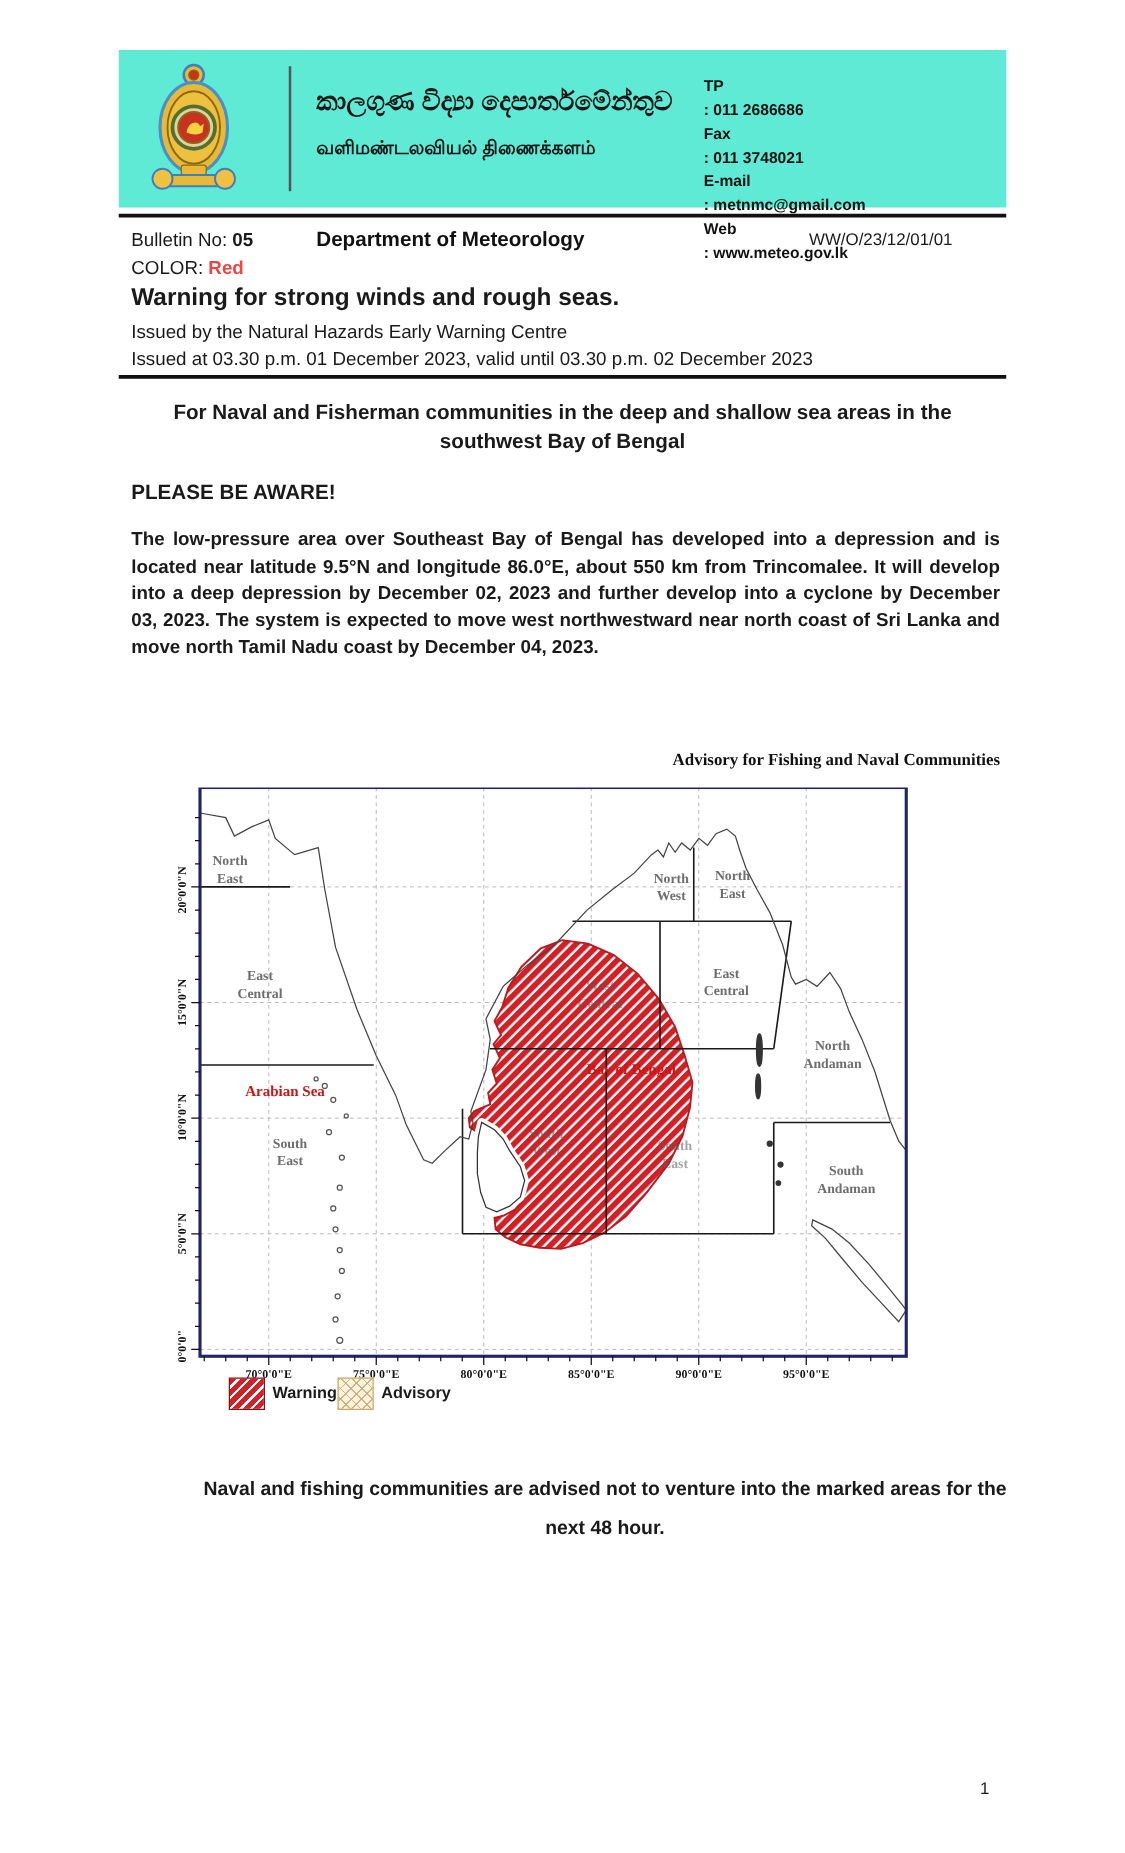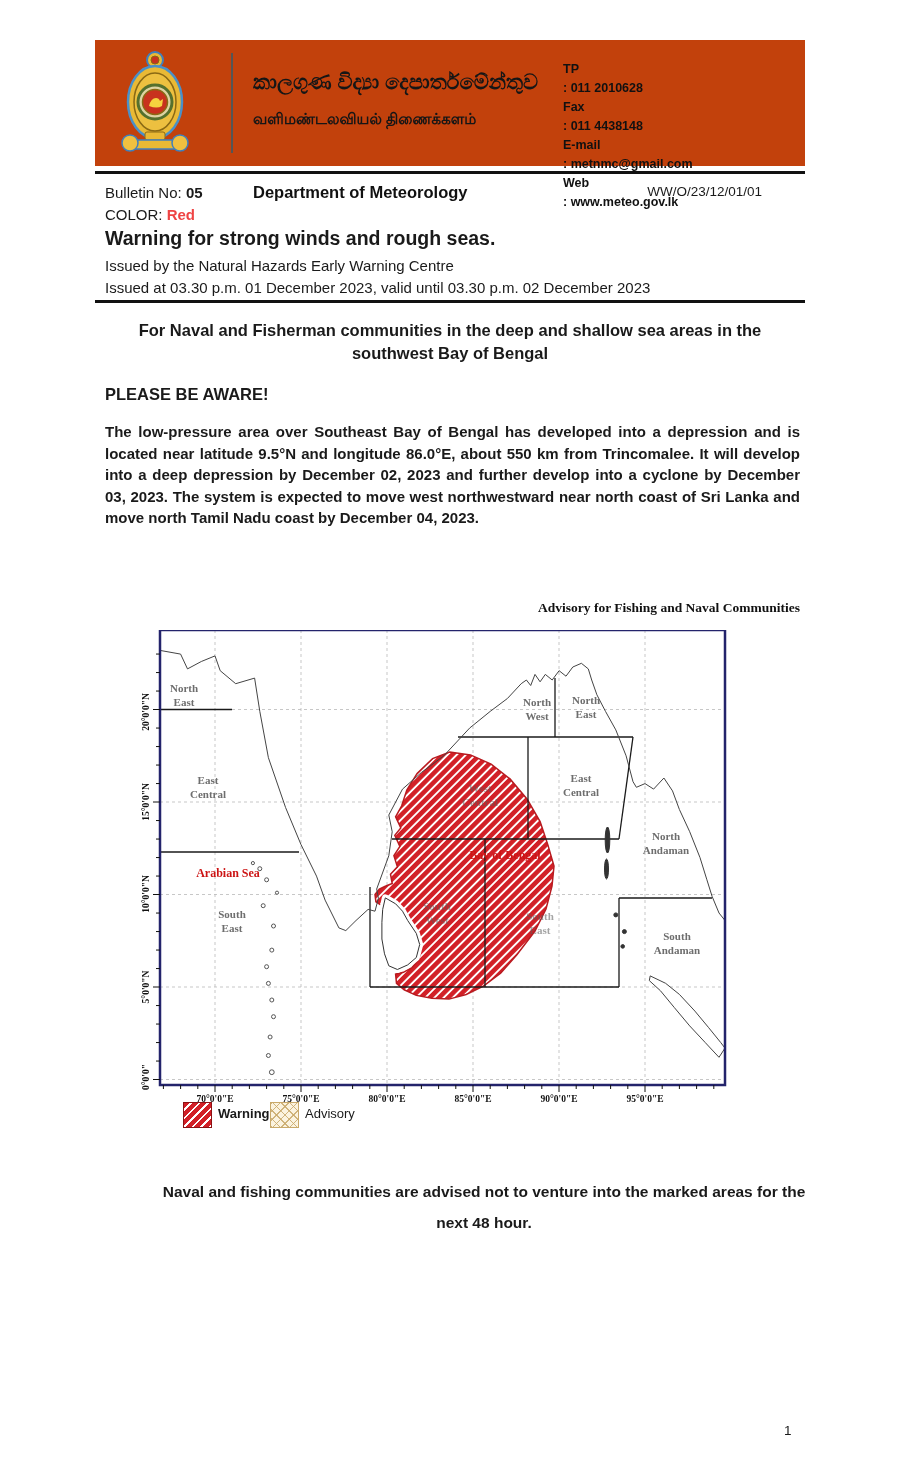--- a/index.html
+++ b/index.html
@@ -1,20 +1,20 @@
 <!DOCTYPE html>
 <html><head>
 <meta charset="utf-8">
 <style>
   html,body{margin:0;padding:0;background:#fff;}
   #page{position:relative;width:900px;height:1482px;background:#ffffff;overflow:hidden;
         font-family:"Liberation Sans",sans-serif;color:#1a1a1a;}
   .abs{position:absolute;}
   
-  .header{left:95px;top:40px;width:710px;height:126px;background:#c2410c;}
+  .header{left:95px;top:40px;width:710px;height:126px;background:#5eead4;}
   .hdr-divider{left:136px;top:13px;width:2px;height:100px;background:#555;}
   .dept-sinhala{left:158px;top:30px;font-size:21px;font-weight:bold;color:#161616;}
   .dept-tamil{left:158px;top:70px;font-size:15px;font-weight:bold;color:#161616;}
   .dept-english{left:158px;top:100px;font-size:16.5px;font-weight:bold;color:#111;margin-top:43px;}
   .contact{left:468px;top:20px;font-size:12.5px;font-weight:bold;color:#111;line-height:19px;}
   .contact .row{display:flex;flex-direction:column;}
   .contact .lbl{width:44px;}
   
   .rule{left:95px;width:710px;height:2.5px;background:#111;}
   
@@ -37,21 +37,21 @@
   .g-faint{fill:rgba(90,90,90,0.55);}
   .g-red{font-family:"Liberation Serif",serif;font-weight:bold;font-size:12px;fill:#cc1414;text-anchor:middle;}
   .g-axis{font-family:"Liberation Serif",serif;font-weight:bold;font-size:9.5px;fill:#111;text-anchor:middle;}
   
   .legend-warn-box{left:183px;top:1102px;width:27px;height:24px;border:1.5px solid #8c1114;
       background:repeating-linear-gradient(135deg,#d22027 0,#d22027 4px,#ffffff 4px,#ffffff 6px);}
   .legend-warn-lbl{left:218px;top:1106px;font-size:13px;font-weight:bold;}
   .legend-adv-box{left:270px;top:1102px;width:27px;height:24px;border:1px solid #c9a96a;background-color:#fbf3df;
       background-image:repeating-linear-gradient(45deg,rgba(201,169,106,.85) 0,rgba(201,169,106,.85) 1px,transparent 1px,transparent 6px),
                        repeating-linear-gradient(135deg,rgba(201,169,106,.85) 0,rgba(201,169,106,.85) 1px,transparent 1px,transparent 6px);}
-  .legend-adv-lbl{left:305px;top:1106px;font-size:13px;font-weight:normal;}
+  .legend-adv-lbl{left:305px;top:1106px;font-size:13px;font-weight:bold;}
   
   .f-note{left:160px;top:1176px;width:648px;font-size:15.5px;font-weight:bold;line-height:31px;text-align:center;}
   .pagenum{left:784px;top:1423px;font-size:13.5px;}
 </style>
 </head>
 <body>
 
 <div id="page">
 
   <div class="abs header">
@@ -68,25 +68,25 @@
       <circle cx="13" cy="95" r="8" fill="#f0c040" stroke="#3f7fbe" stroke-width="1.5"></circle>
       <circle cx="63" cy="95" r="8" fill="#f0c040" stroke="#3f7fbe" stroke-width="1.5"></circle>
     </svg>
     <div class="abs hdr-divider"></div>
     <div class="abs dept-sinhala">කාලගුණ විද්‍යා දෙපාර්තමේන්තුව</div>
     <div class="abs dept-tamil">வளிமண்டலவியல் திணைக்களம்</div>
     <div class="abs dept-english">Department of Meteorology</div>
     <div class="abs contact">
       <div class="row">
         <span class="lbl">TP</span>
-        <span>: 011 2010628</span>
+        <span>: 011 2686686</span>
       </div>
       <div class="row">
         <span class="lbl">Fax</span>
-        <span>: 011 4438148</span>
+        <span>: 011 3748021</span>
       </div>
       <div class="row">
         <span class="lbl">E-mail</span>
         <span>: metnmc@gmail.com</span>
       </div>
       <div class="row">
         <span class="lbl">Web</span>
         <span>: www.meteo.gov.lk</span>
       </div>
     </div>

